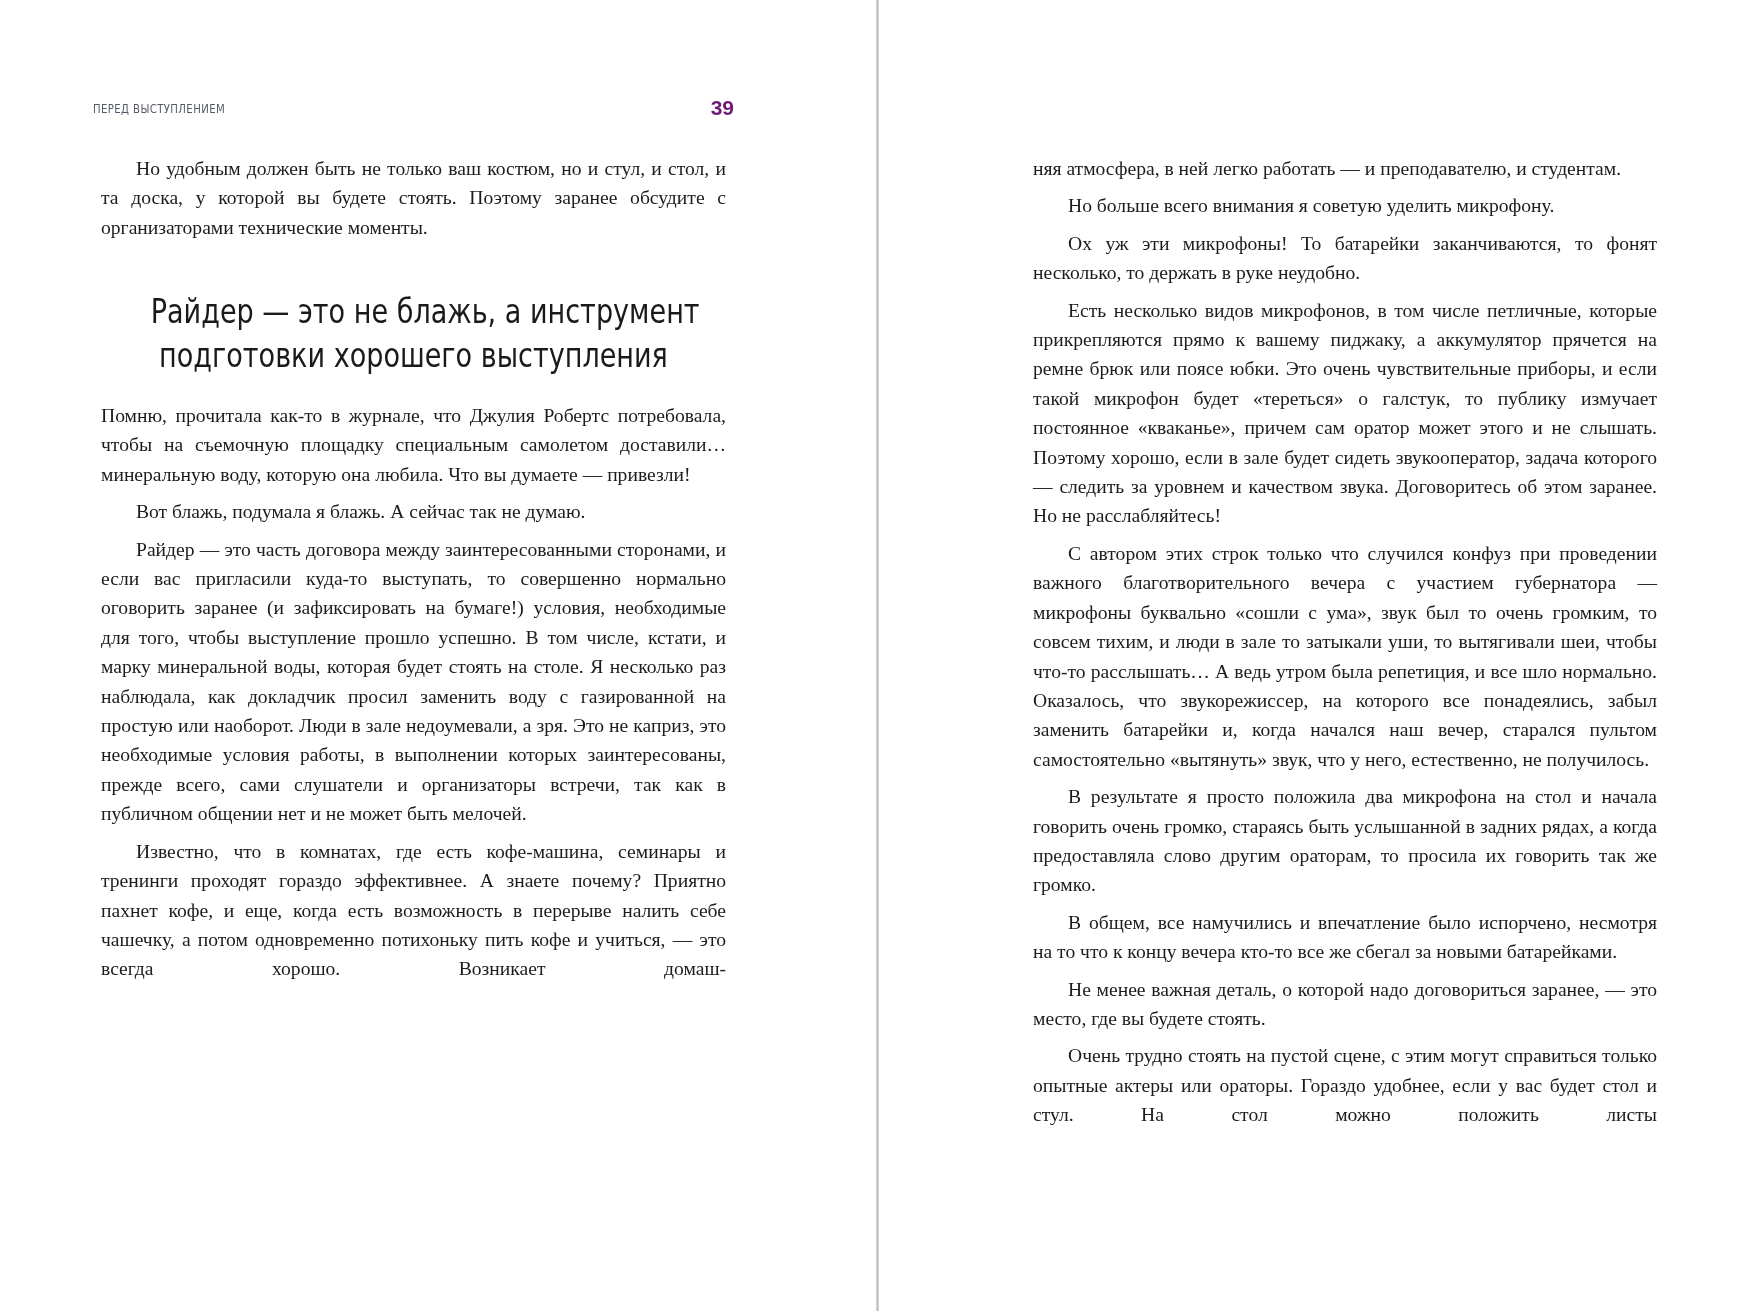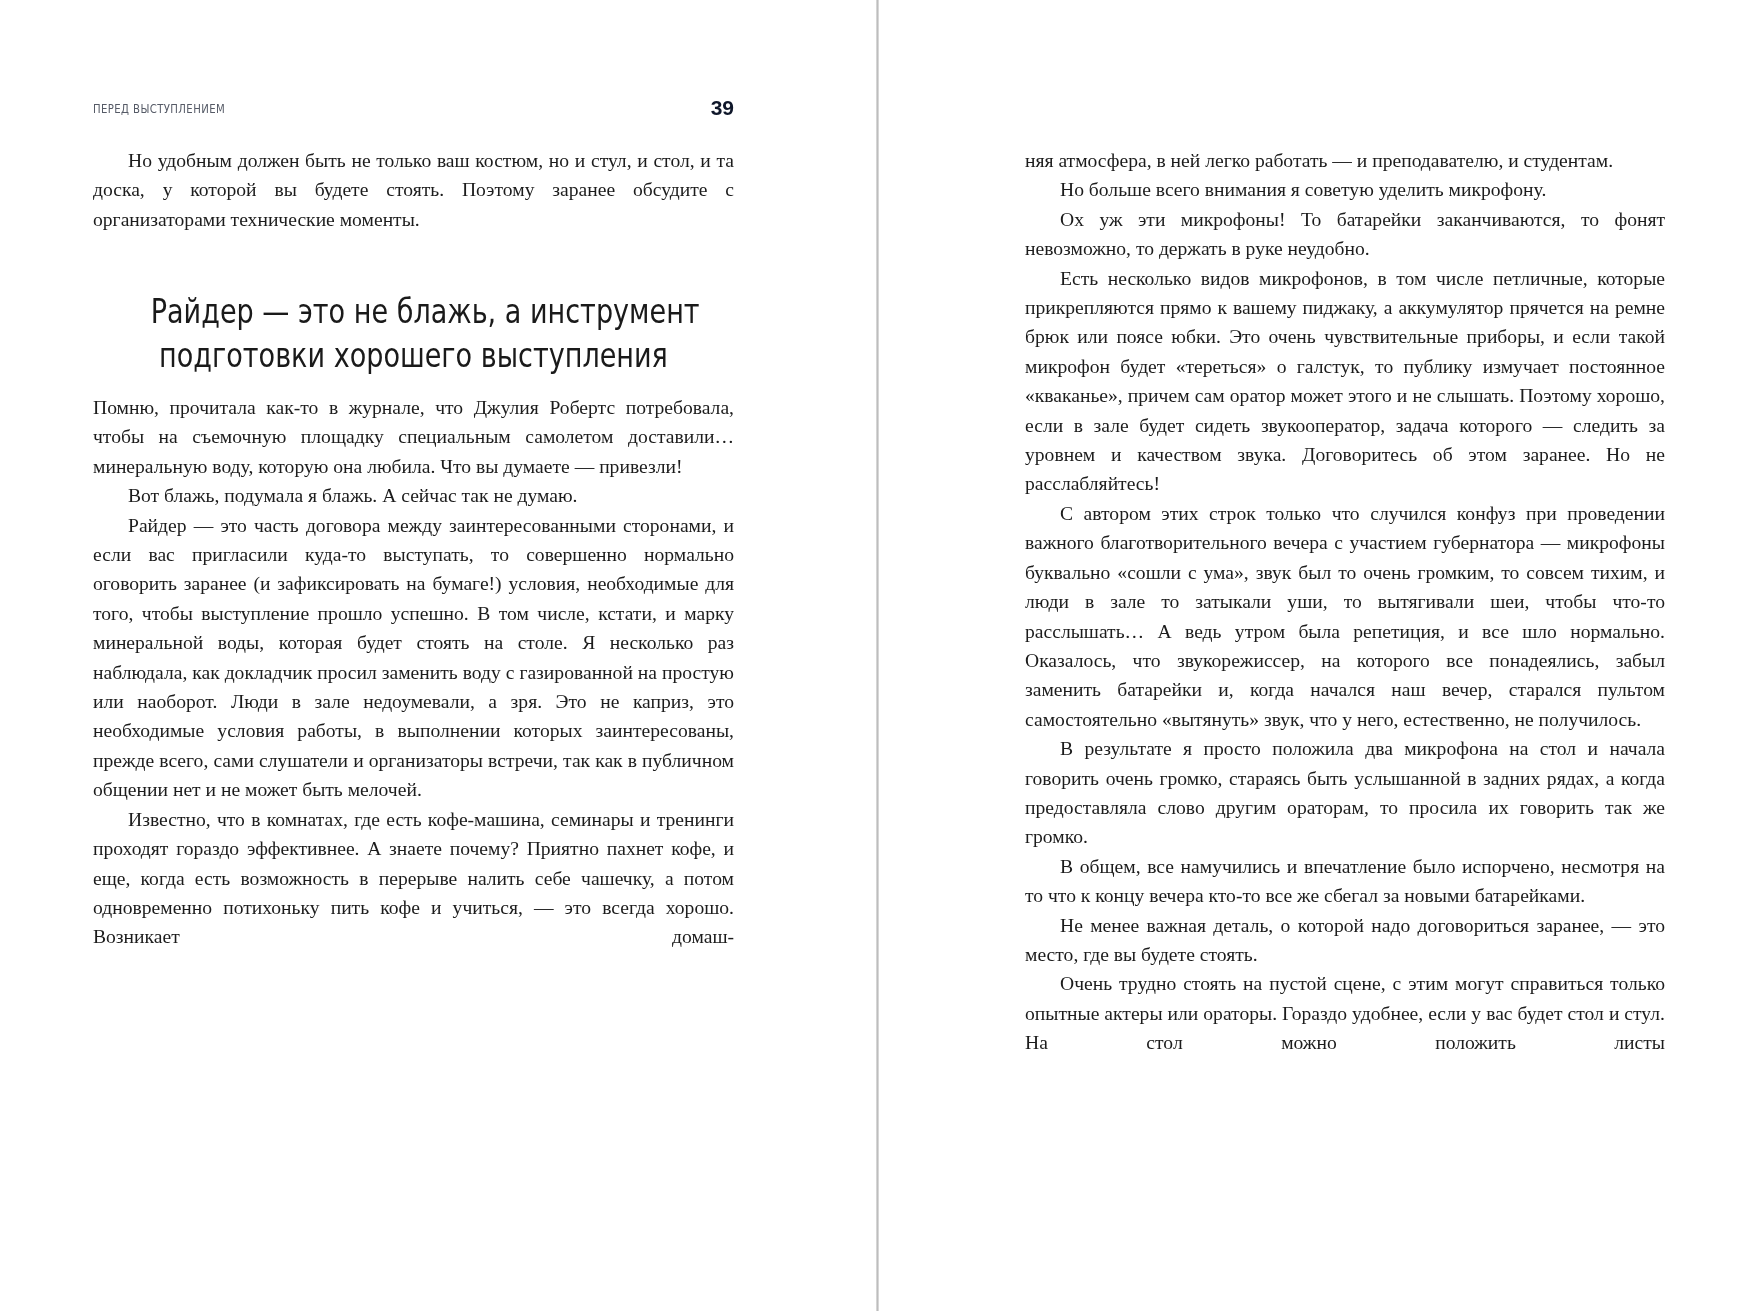--- a/index.html
+++ b/index.html
@@ -56,36 +56,36 @@
       white-space: nowrap;
     }
     .page.left .section-title { left: 0; transform-origin: left center; }
     .page.right .section-title { right: 0; transform-origin: right center; }
     .page-number {
       position: absolute;
       top: 0;
       font-family: "Liberation Sans", sans-serif;
       font-weight: bold;
       font-size: 21px;
-      color: #0f172a;
+      color: #701a75;
     }
     .page.left .page-number { right: 0; }
     .page.right .page-number { left: 0; }
 
     .body {
       position: absolute;
       left: 0;
       right: 0;
       font-size: 19.6px;
       line-height: 29.4px;
       text-align: justify;
       color: #1c1c1c;
     }
     .body p {
-      margin: 0;
+      margin: 8px;
       text-indent: 0;
     }
     .body p.indent { text-indent: 35px; }
     .body p.last-open { text-align-last: justify; }
 
     .page.left .body.top { top: 146px; }
     .page.left .body.bottom { top: 393px; }
     .page.right .body.top { top: 146px; }
 
     .heading {
@@ -132,21 +132,21 @@
     </div>
   </div>
 
   <div class="gutter"></div>
 
   <div class="page right">
 
     <div class="body top">
       <p>няя атмосфера, в ней легко работать — и преподавателю, и студентам.</p>
       <p class="indent">Но больше всего внимания я советую уделить микрофону.</p>
-      <p class="indent">Ох уж эти микрофоны! То батарейки заканчиваются, то фонят невозможно, то держать в руке неудобно.</p>
+      <p class="indent">Ох уж эти микрофоны! То батарейки заканчиваются, то фонят несколько, то держать в руке неудобно.</p>
       <p class="indent">Есть несколько видов микрофонов, в том числе петличные, которые прикрепляются прямо к вашему пиджаку, а аккумулятор прячется на ремне брюк или поясе юбки. Это очень чувствительные приборы, и если такой микрофон будет «тереться» о галстук, то публику измучает постоянное «кваканье», причем сам оратор может этого и не слышать. Поэтому хорошо, если в зале будет сидеть звукооператор, задача которого — следить за уровнем и качеством звука. Договоритесь об этом заранее. Но не расслабляйтесь!</p>
       <p class="indent">С автором этих строк только что случился конфуз при проведении важного благотворительного вечера с участием губернатора — микрофоны буквально «сошли с ума», звук был то очень громким, то совсем тихим, и люди в зале то затыкали уши, то вытягивали шеи, чтобы что-то расслышать… А ведь утром была репетиция, и все шло нормально. Оказалось, что звукорежиссер, на которого все понадеялись, забыл заменить батарейки и, когда начался наш вечер, старался пультом самостоятельно «вытянуть» звук, что у него, естественно, не получилось.</p>
       <p class="indent">В результате я просто положила два микрофона на стол и начала говорить очень громко, стараясь быть услышанной в задних рядах, а когда предоставляла слово другим ораторам, то просила их говорить так же громко.</p>
       <p class="indent">В общем, все намучились и впечатление было испорчено, несмотря на то что к концу вечера кто-то все же сбегал за новыми батарейками.</p>
       <p class="indent">Не менее важная деталь, о которой надо договориться заранее, — это место, где вы будете стоять.</p>
       <p class="indent last-open">Очень трудно стоять на пустой сцене, с этим могут справиться только опытные актеры или ораторы. Гораздо удобнее, если у вас будет стол и стул. На стол можно положить листы</p>
     </div>
   </div>
 
 </div>

